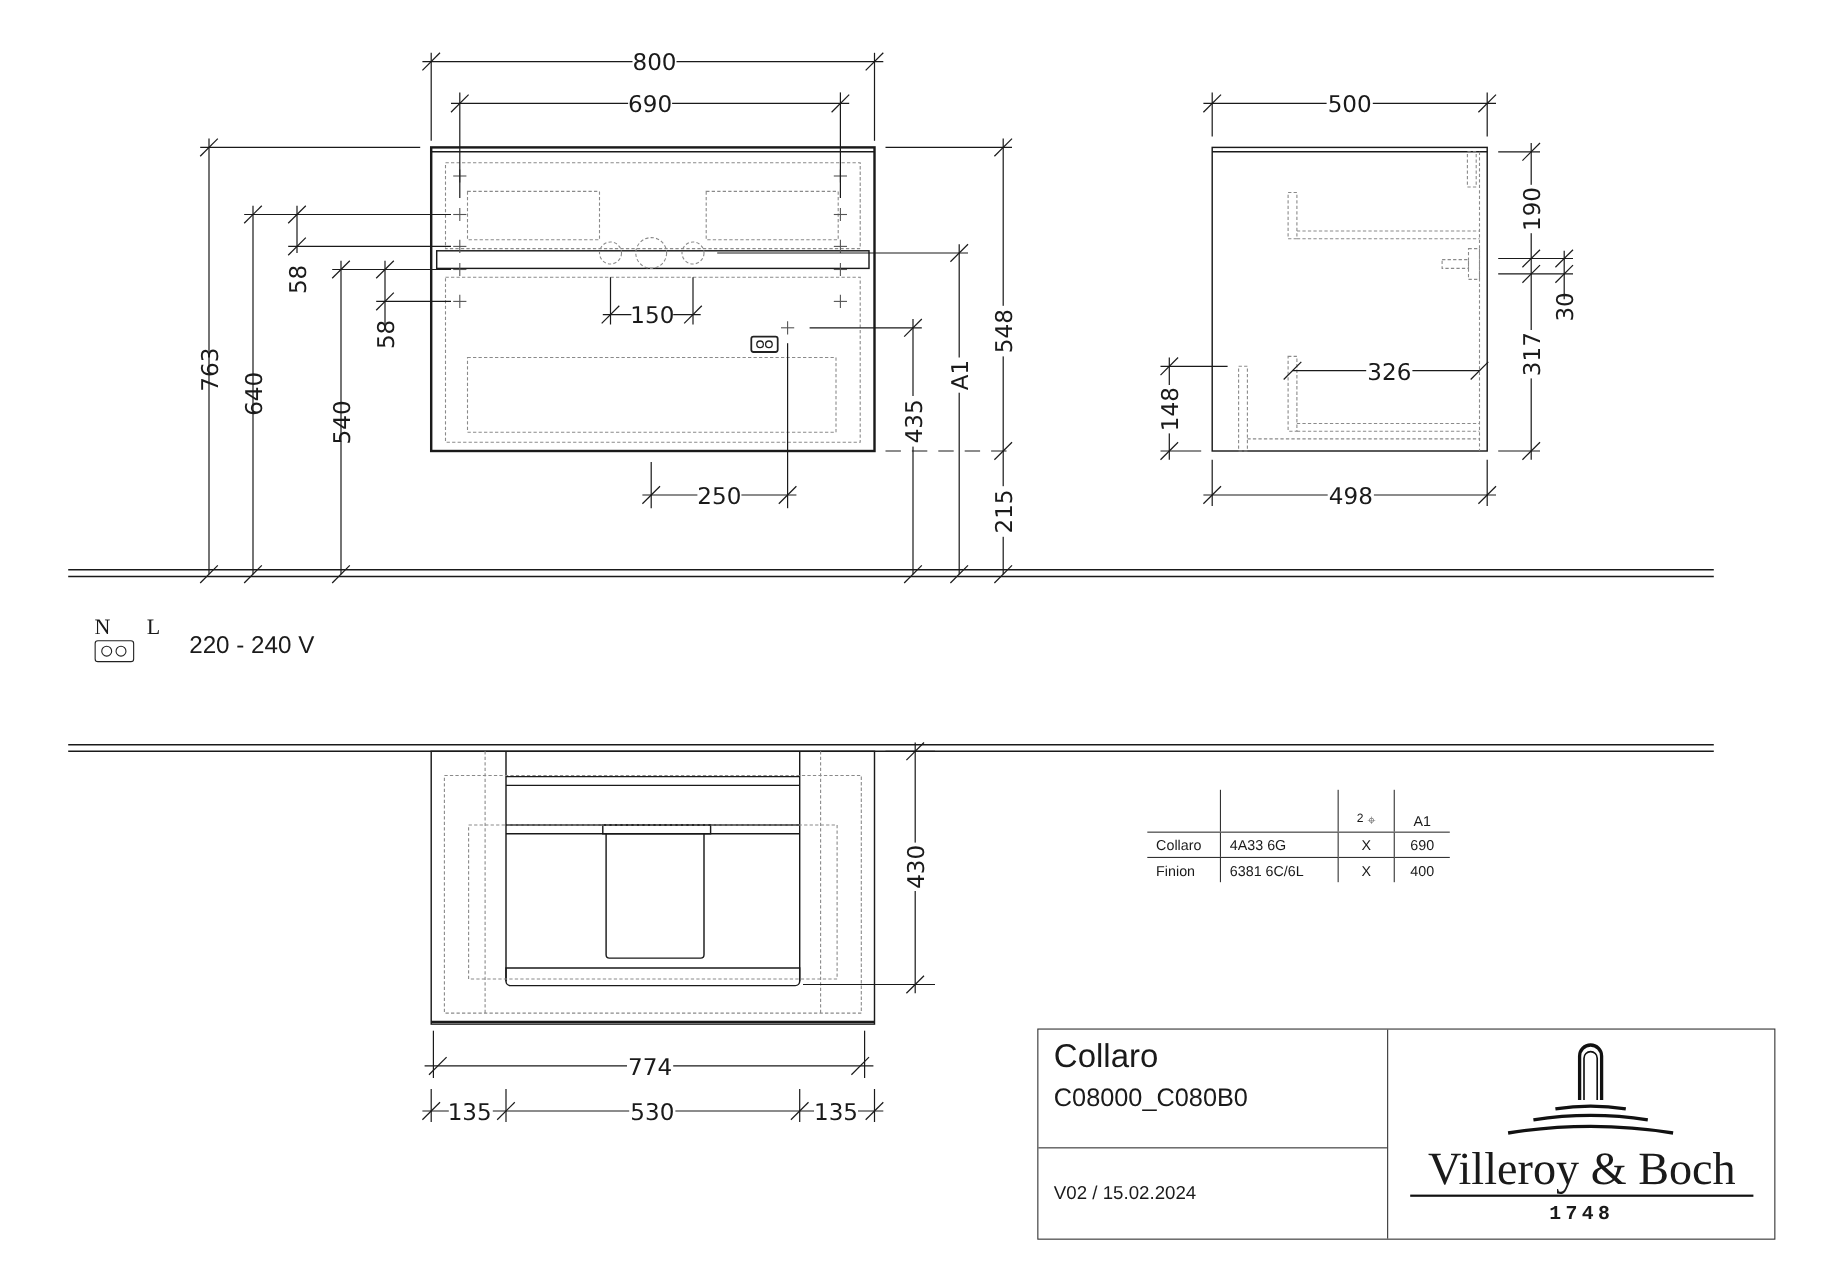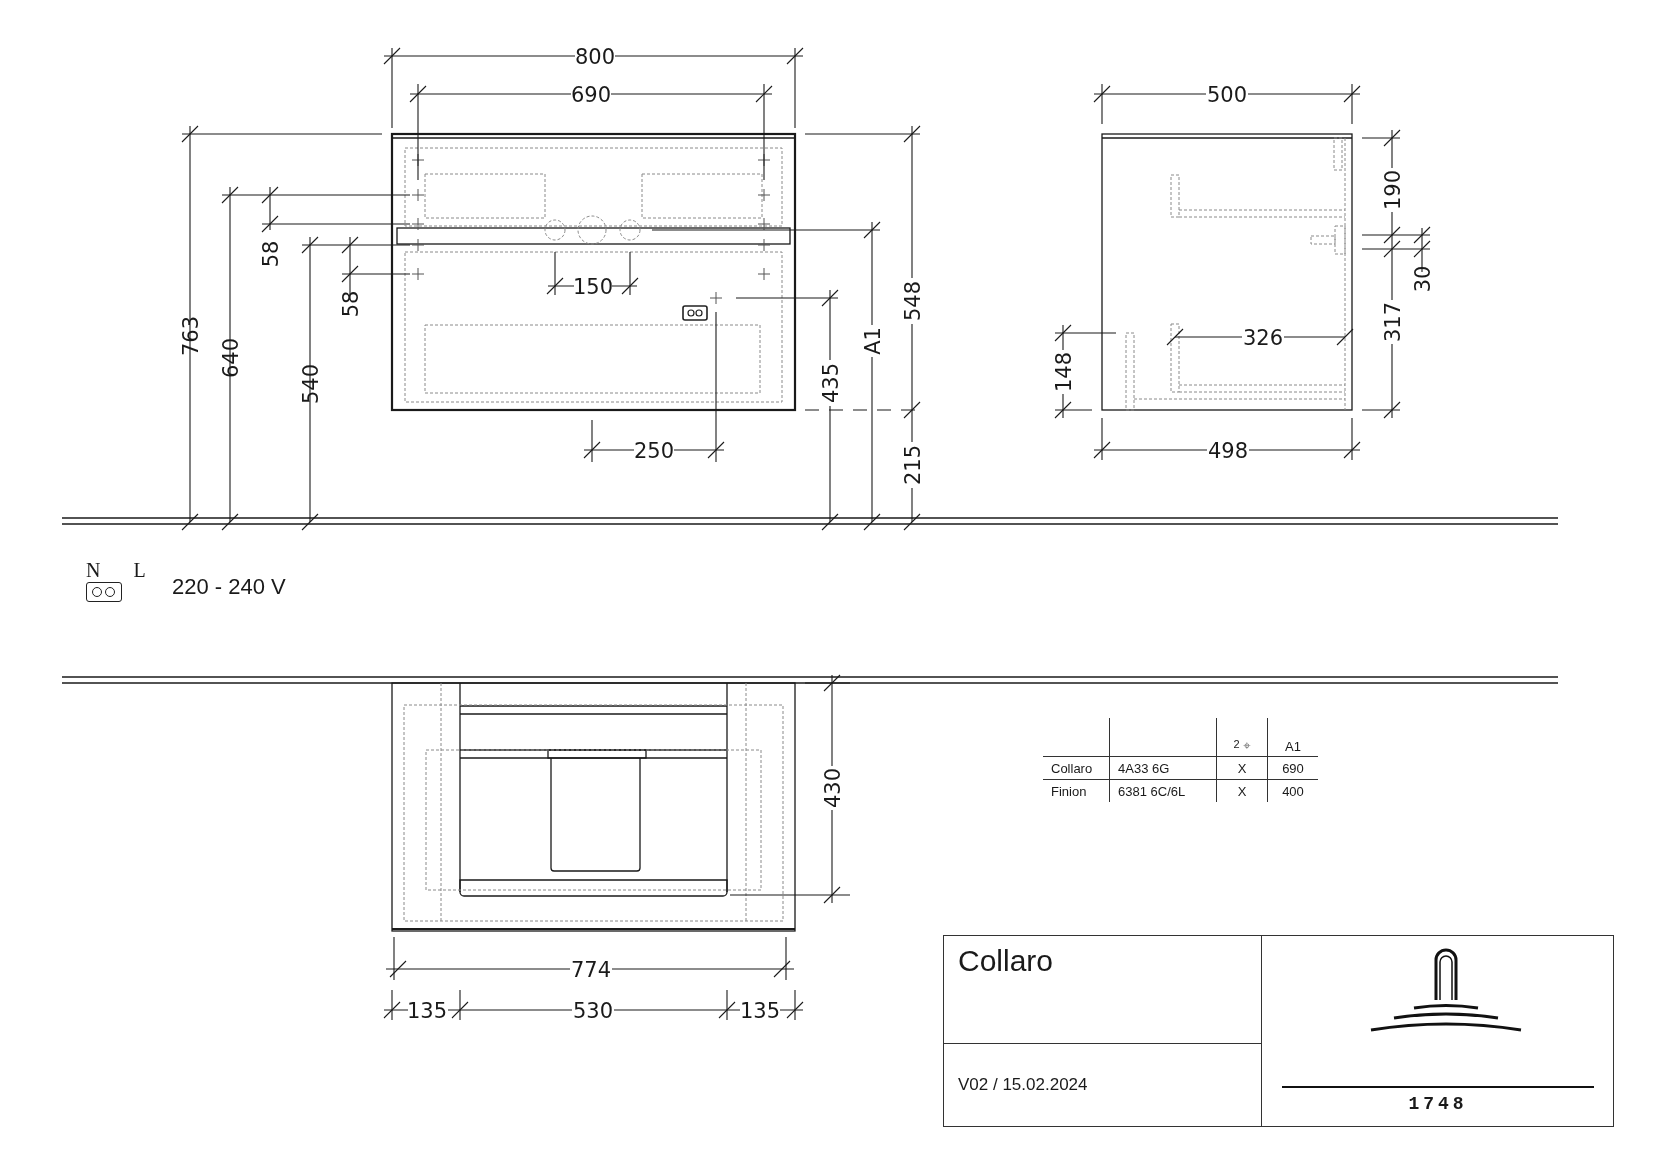--- a/index.html
+++ b/index.html
@@ -337,20 +337,22 @@
     <td class="c">X</td>
     <td class="c">400</td>
   </tr>
 </tbody>
   </table>
 
 <div class="title-block">
   <div class="tb-left">
     <div class="tb-top">
       <div class="tb-name">Collaro</div>
+      <div class="tb-code">C08000_C080B0</div>
     </div>
     <div class="tb-bottom">V02 / 15.02.2024</div>
   </div>
   <div class="tb-right">
+    <div class="vb-brand">Villeroy &amp; Boch</div>
     <div class="vb-rule"></div>
     <div class="vb-year">1748</div>
   </div>
 </div>
 
 </body></html>

